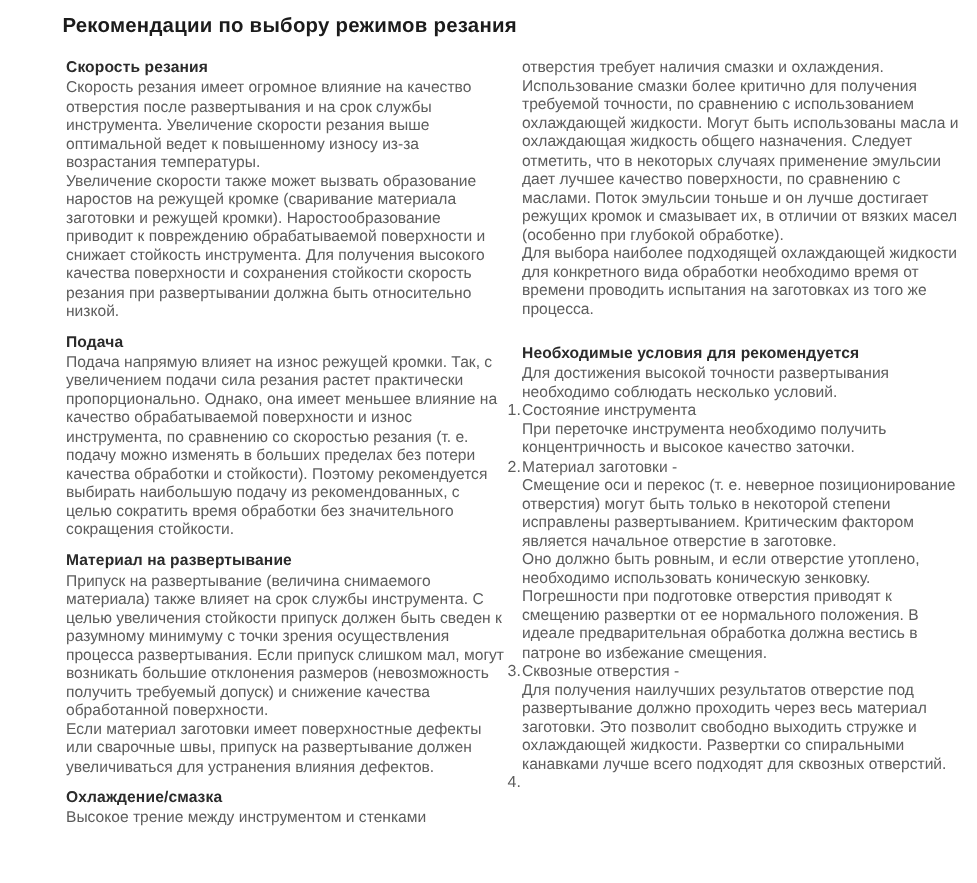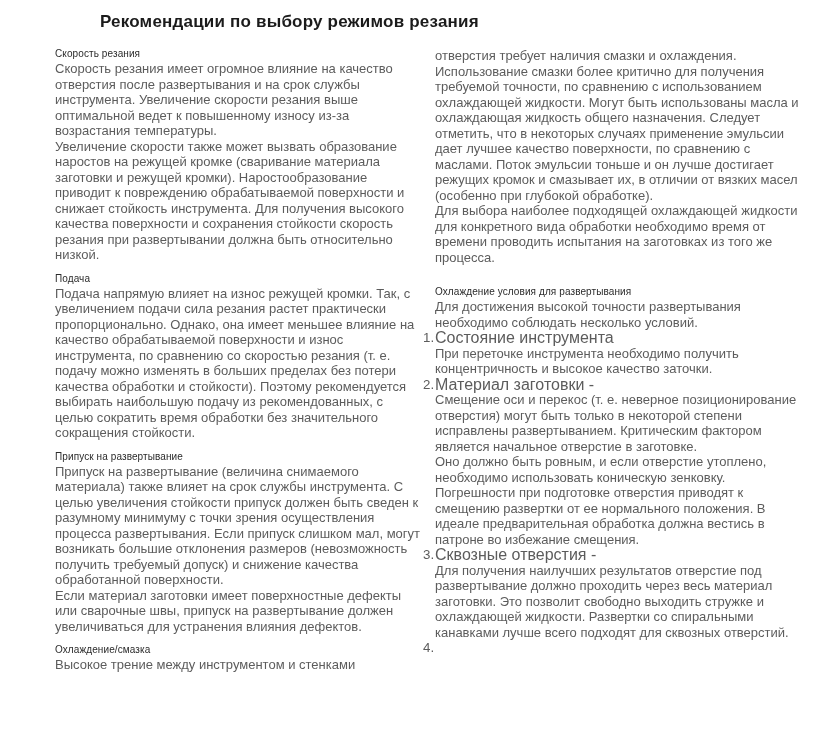--- a/index.html
+++ b/index.html
@@ -11,36 +11,36 @@
   html,body{margin:0;padding:0;background:var(--page-bg);}
   .page{
     position:relative;
     width:814px;height:736px;
     background:var(--page-bg);
     overflow:hidden;
     font-family:"Liberation Sans","DejaVu Sans",sans-serif;
   }
   .doc-title{
     margin:0;
-    padding:12px 0 0 100px;
+    padding:12px 0 0 52px;
     font-size:17px;
     font-weight:bold;
     color:var(--title-color);
     letter-spacing:0.2px;
   }
   .columns{
     display:flex;
     padding:16px 0 0 55px;
   }
   .col-left{width:368px;flex:0 0 368px;}
   .col-right{width:383px;flex:0 0 383px;}
   h2{
     margin:0 0 2px 0;
-    font-size:10px;
-    font-weight:normal;
+    font-size:13px;
+    font-weight:bold;
     color:var(--heading-color);
     letter-spacing:0.1px;
   }
   p{
     margin:0;
     font-size:13px;
     line-height:15.5px;
     color:var(--body-color);
   }
   section + section{margin-top:10px;}
@@ -50,21 +50,21 @@
   .num-item{display:flex;}
   .num{
     flex:0 0 12px;
     width:12px;
     font-size:13.3px;
     line-height:15.5px;
     color:var(--body-color);
   }
   .num-content{flex:1;min-width:0;}
   .item-title{
-    font-size:16px;
+    font-size:13px;
     line-height:15.5px;
     color:var(--body-color);
   }
 </style>
 </head>
 <body>
 
 <div class="page">
 
   <h1 class="doc-title">Рекомендации по выбору режимов резания</h1>
@@ -78,38 +78,38 @@
         <p>Скорость резания имеет огромное влияние на качество отверстия после развертывания и на срок службы инструмента. Увеличение скорости резания выше оптимальной ведет к повышенному износу из-за возрастания температуры.</p>
         <p>Увеличение скорости также может вызвать образование наростов на режущей кромке (сваривание материала заготовки и режущей кромки). Наростообразование приводит к повреждению обрабатываемой поверхности и снижает стойкость инструмента. Для получения высокого качества поверхности и сохранения стойкости скорость резания при развертывании должна быть относительно низкой.</p>
       </section>
 
       <section>
         <h2>Подача</h2>
         <p>Подача напрямую влияет на износ режущей кромки. Так, с увеличением подачи сила резания растет практически пропорционально. Однако, она имеет меньшее влияние на качество обрабатываемой поверхности и износ инструмента, по сравнению со скоростью резания (т. е. подачу можно изменять в больших пределах без потери качества обработки и стойкости). Поэтому рекомендуется выбирать наибольшую подачу из рекомендованных, с целью сократить время обработки без значительного сокращения стойкости.</p>
       </section>
 
       <section>
-        <h2>Припуск на развертывание</h2>
+        <h2>Материал на развертывание</h2>
         <p>Припуск на развертывание (величина снимаемого материала) также влияет на срок службы инструмента. С целью увеличения стойкости припуск должен быть сведен к разумному минимуму с точки зрения осуществления процесса развертывания. Если припуск слишком мал, могут возникать большие отклонения размеров (невозможность получить требуемый допуск) и снижение качества обработанной поверхности.</p>
         <p>Если материал заготовки имеет поверхностные дефекты или сварочные швы, припуск на развертывание должен увеличиваться для устранения влияния дефектов.</p>
       </section>
 
       <section>
         <h2>Охлаждение/смазка</h2>
         <p>Высокое трение между инструментом и стенками</p>
       </section>
 
     </div>
 
     <div class="col-right">
 
       <p class="indent">отверстия требует наличия смазки и охлаждения. Использование смазки более критично для получения требуемой точности, по сравнению с использованием охлаждающей жидкости. Могут быть использованы масла и охлаждающая жидкость общего назначения. Следует отметить, что в некоторых случаях применение эмульсии дает лучшее качество поверхности, по сравнению с маслами. Поток эмульсии тоньше и он лучше достигает режущих кромок и смазывает их, в отличии от вязких масел (особенно при глубокой обработке).</p>
       <p class="indent">Для выбора наиболее подходящей охлаждающей жидкости для конкретного вида обработки необходимо время от времени проводить испытания на заготовках из того же процесса.</p>
 
-      <h2 class="indent nc-heading">Охлаждение условия для развертывания</h2>
+      <h2 class="indent nc-heading">Необходимые условия для рекомендуется</h2>
       <p class="indent">Для достижения высокой точности развертывания необходимо соблюдать несколько условий.</p>
 
       <div class="num-item">
         <span class="num">1.</span>
         <div class="num-content">
           <div class="item-title">Состояние инструмента</div>
           <p>При переточке инструмента необходимо получить концентричность и высокое качество заточки.</p>
         </div>
       </div>
 

